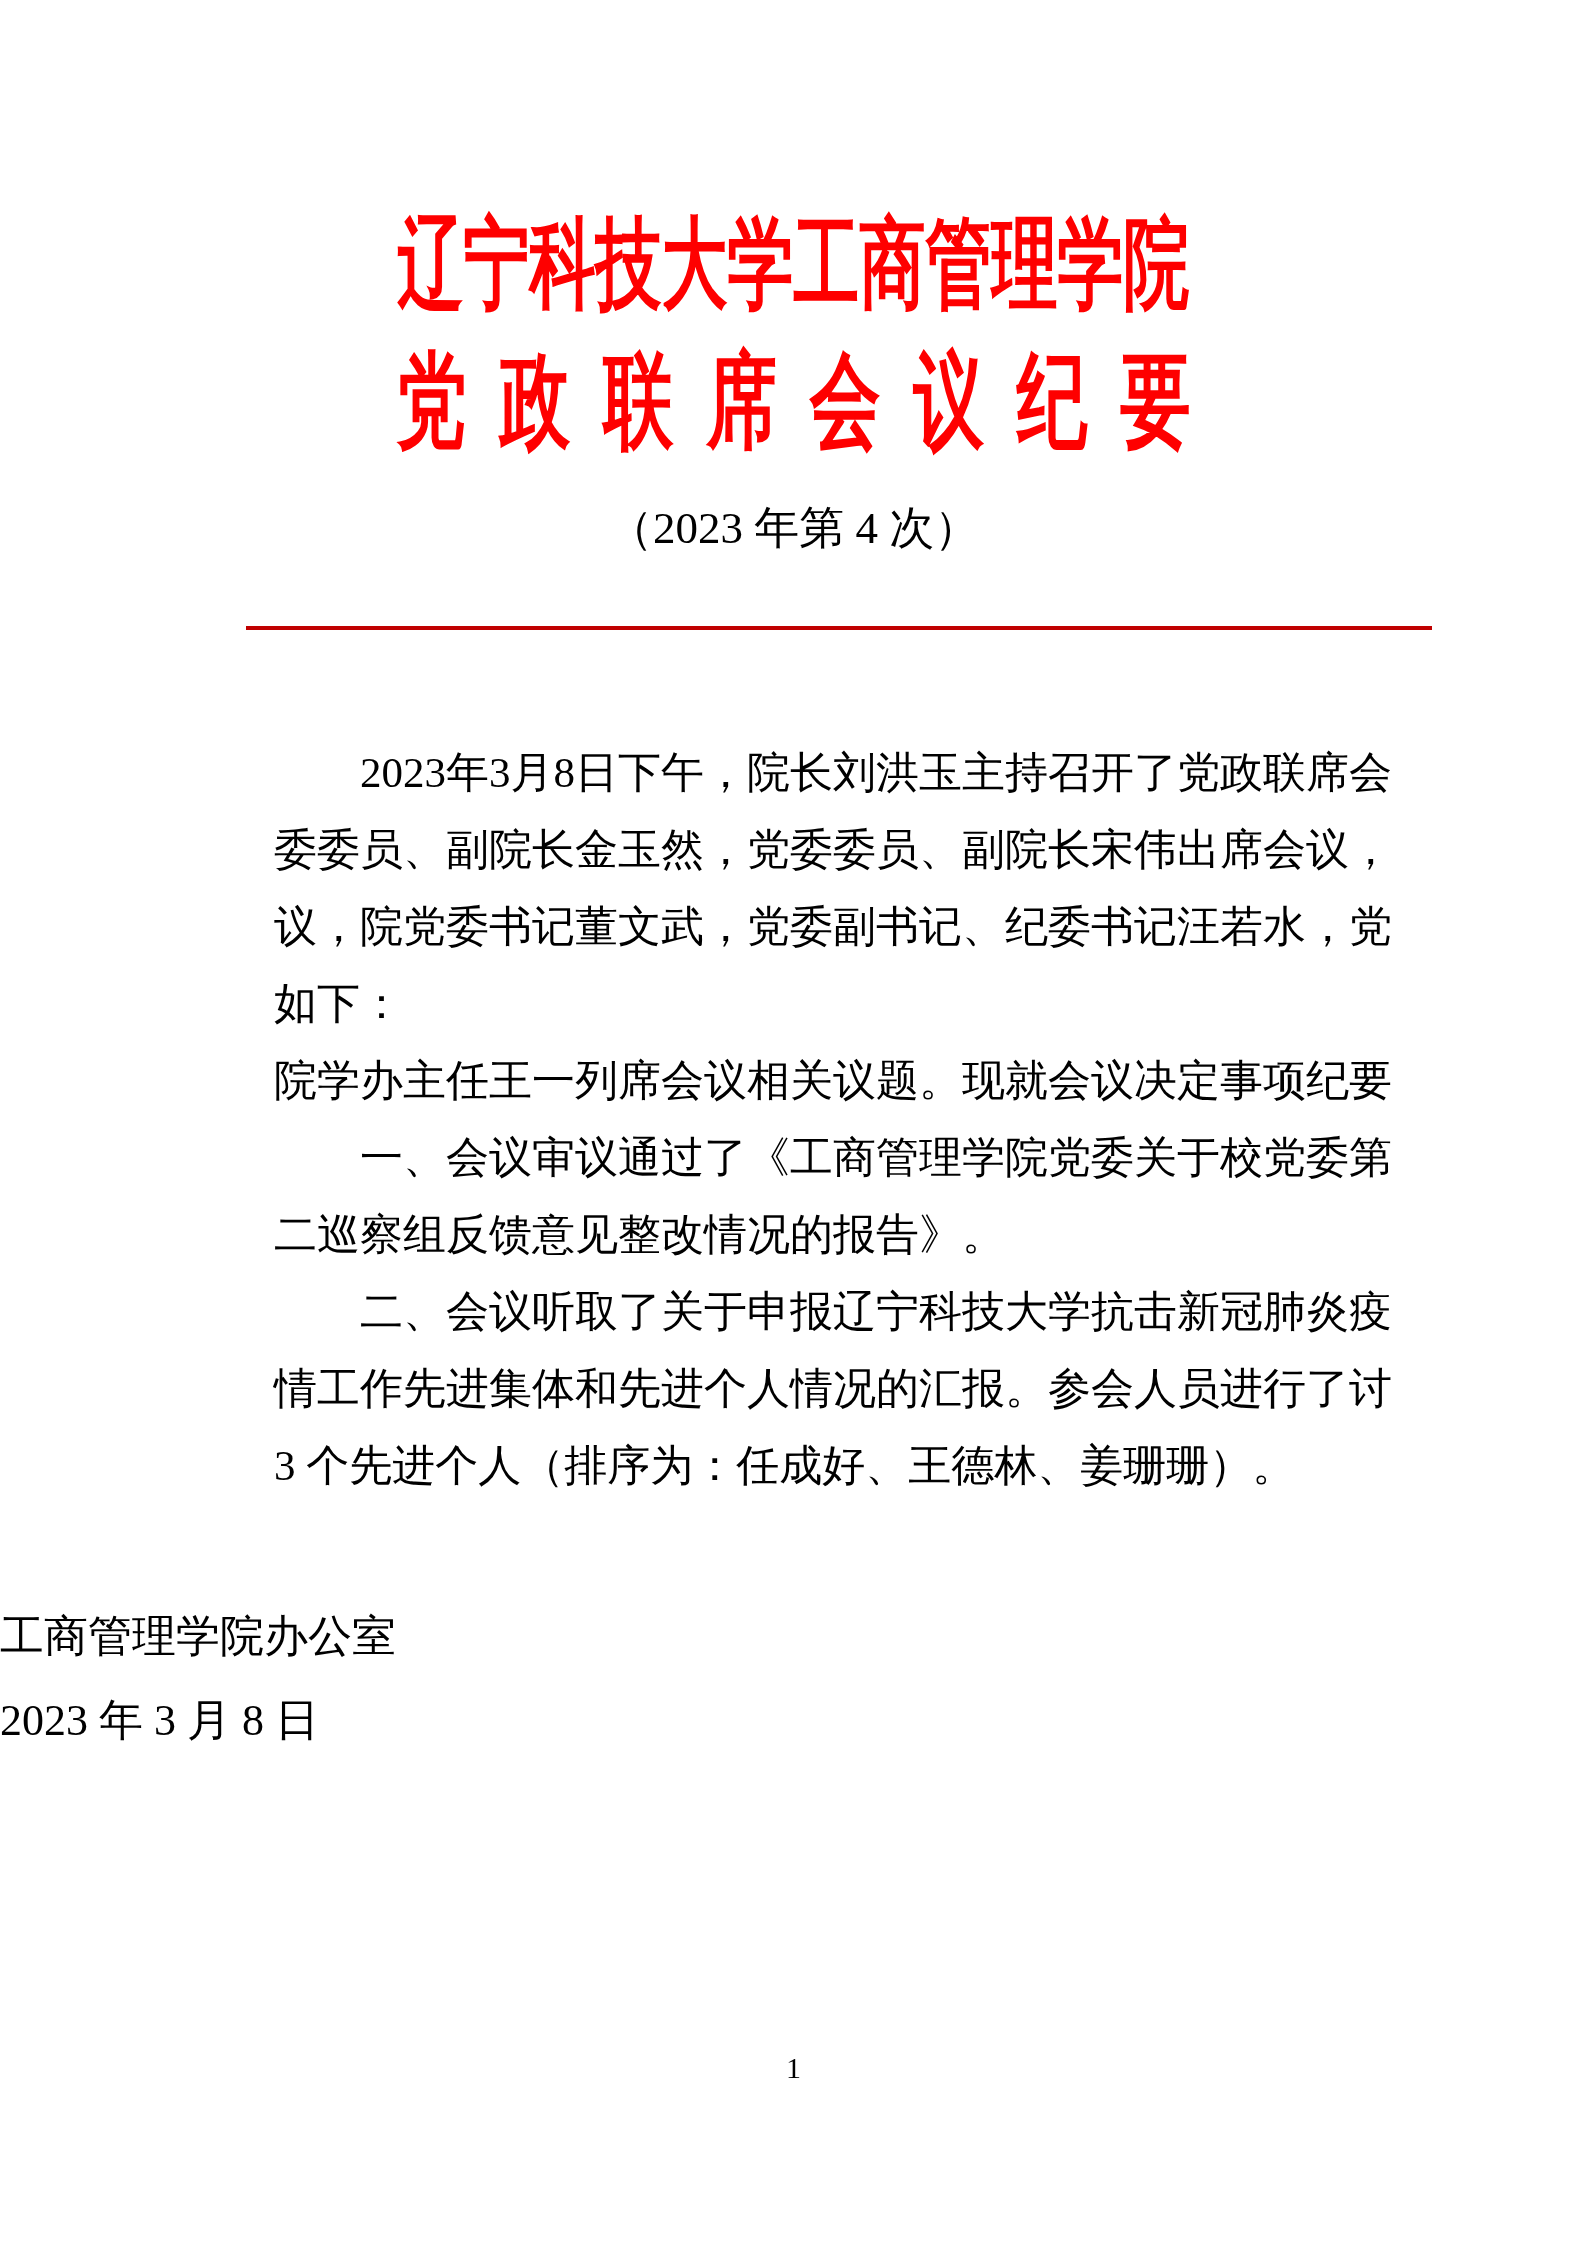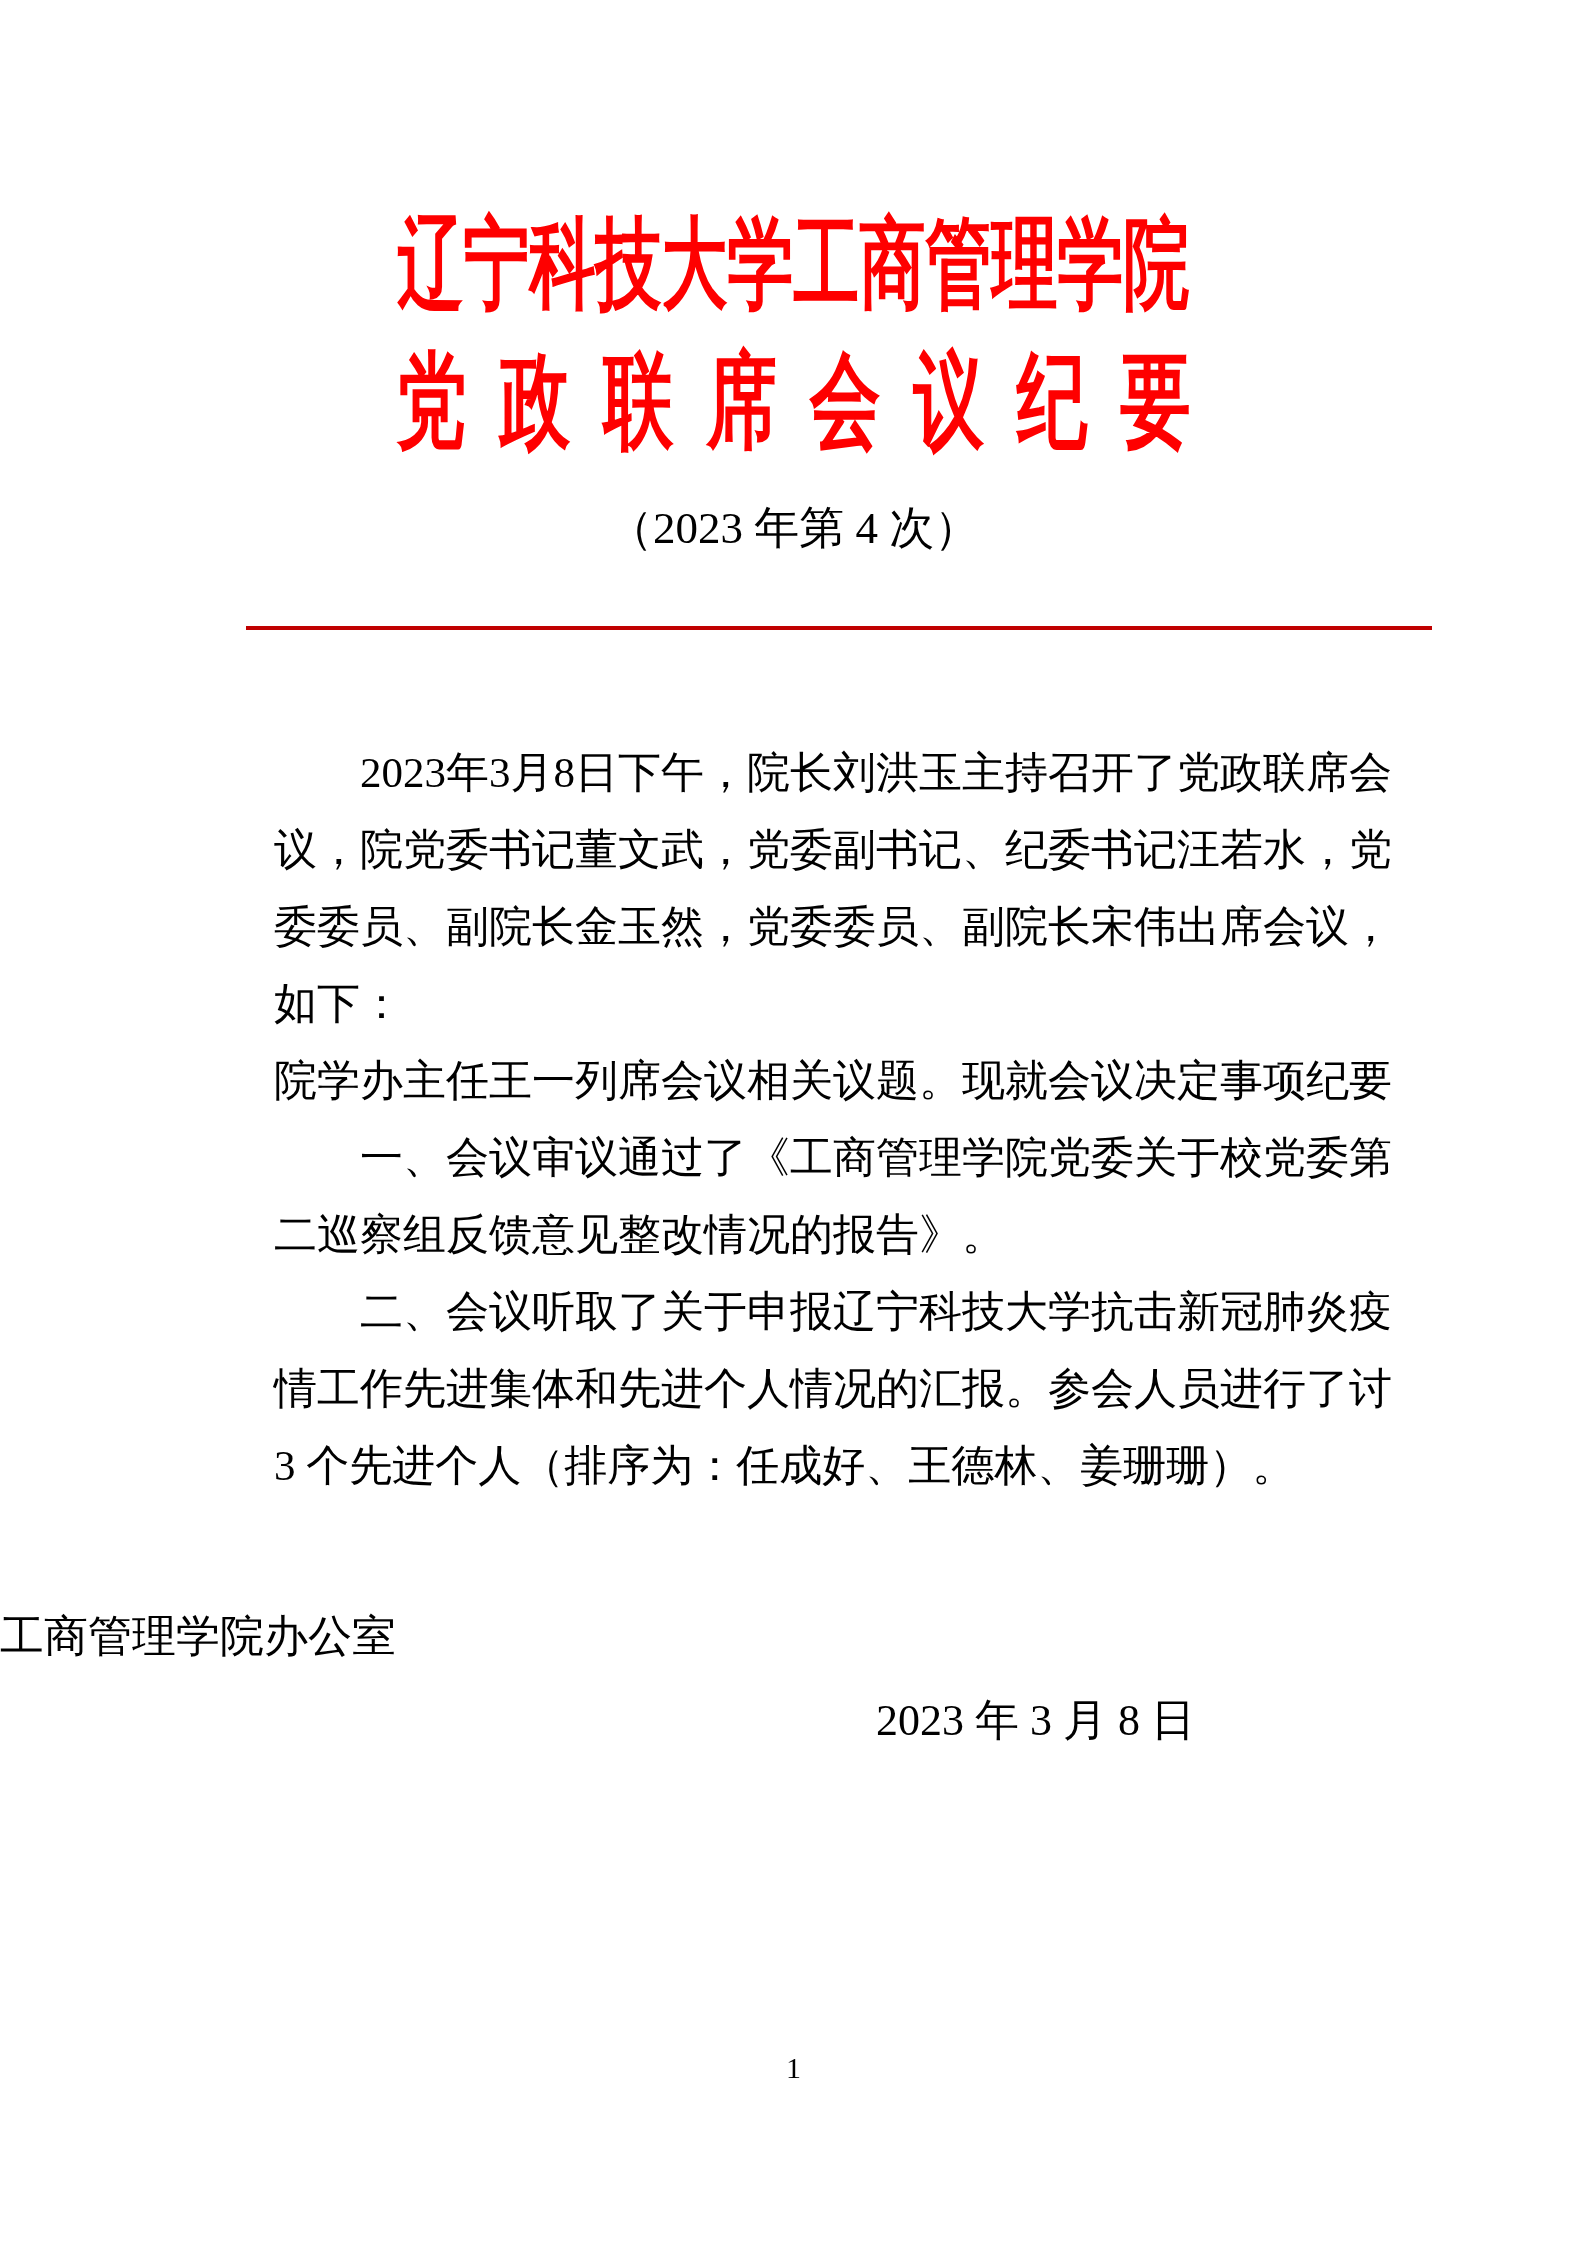--- a/index.html
+++ b/index.html
@@ -76,21 +76,21 @@
   .doc-body p.indent { text-indent: 86px; }
 
   
   .signature {
     margin-top: 94px;
     font-family: "Liberation Serif", "DejaVu Serif", serif;
     font-size: 44px;
     line-height: 77px;
   }
   .sig-office { text-align: left; padding-right: 355px; white-space: nowrap; }
-  .sig-date   { text-align: right; padding-right: 392px; margin-top: 7px; white-space: nowrap; }
+  .sig-date   { padding-right: 392px; margin-top: 7px; white-space: nowrap; }
 
   
   .page-num {
     position: absolute;
     top: 2050px;
     left: 0;
     width: 100%;
     text-align: center;
     font-family: "Liberation Serif", "DejaVu Serif", serif;
     font-size: 30px;
@@ -104,22 +104,22 @@
 
   <header>
     <h1 class="org-title">辽宁科技大学工商管理学院</h1>
     <h2 class="doc-title">党政联席会议纪要</h2>
     <div class="session">（2023 年第 4 次）</div>
     <hr class="red-rule">
   </header>
 
   <main class="doc-body">
     <p class="indent">2023年3月8日下午，院长刘洪玉主持召开了党政联席会</p>
+    <p>委委员、副院长金玉然，党委委员、副院长宋伟出席会议，</p>
     <p>议，院党委书记董文武，党委副书记、纪委书记汪若水，党</p>
-    <p>委委员、副院长金玉然，党委委员、副院长宋伟出席会议，</p>
     <p>如下：</p>
     <p>院学办主任王一列席会议相关议题。现就会议决定事项纪要</p>
 
     <p class="indent">一、会议审议通过了《工商管理学院党委关于校党委第</p>
     <p>二巡察组反馈意见整改情况的报告》。</p>
 
     <p class="indent">二、会议听取了关于申报辽宁科技大学抗击新冠肺炎疫</p>
     <p>情工作先进集体和先进个人情况的汇报。参会人员进行了讨</p>
     <p>3 个先进个人（排序为：任成好、王德林、姜珊珊）。</p>
   </main>

